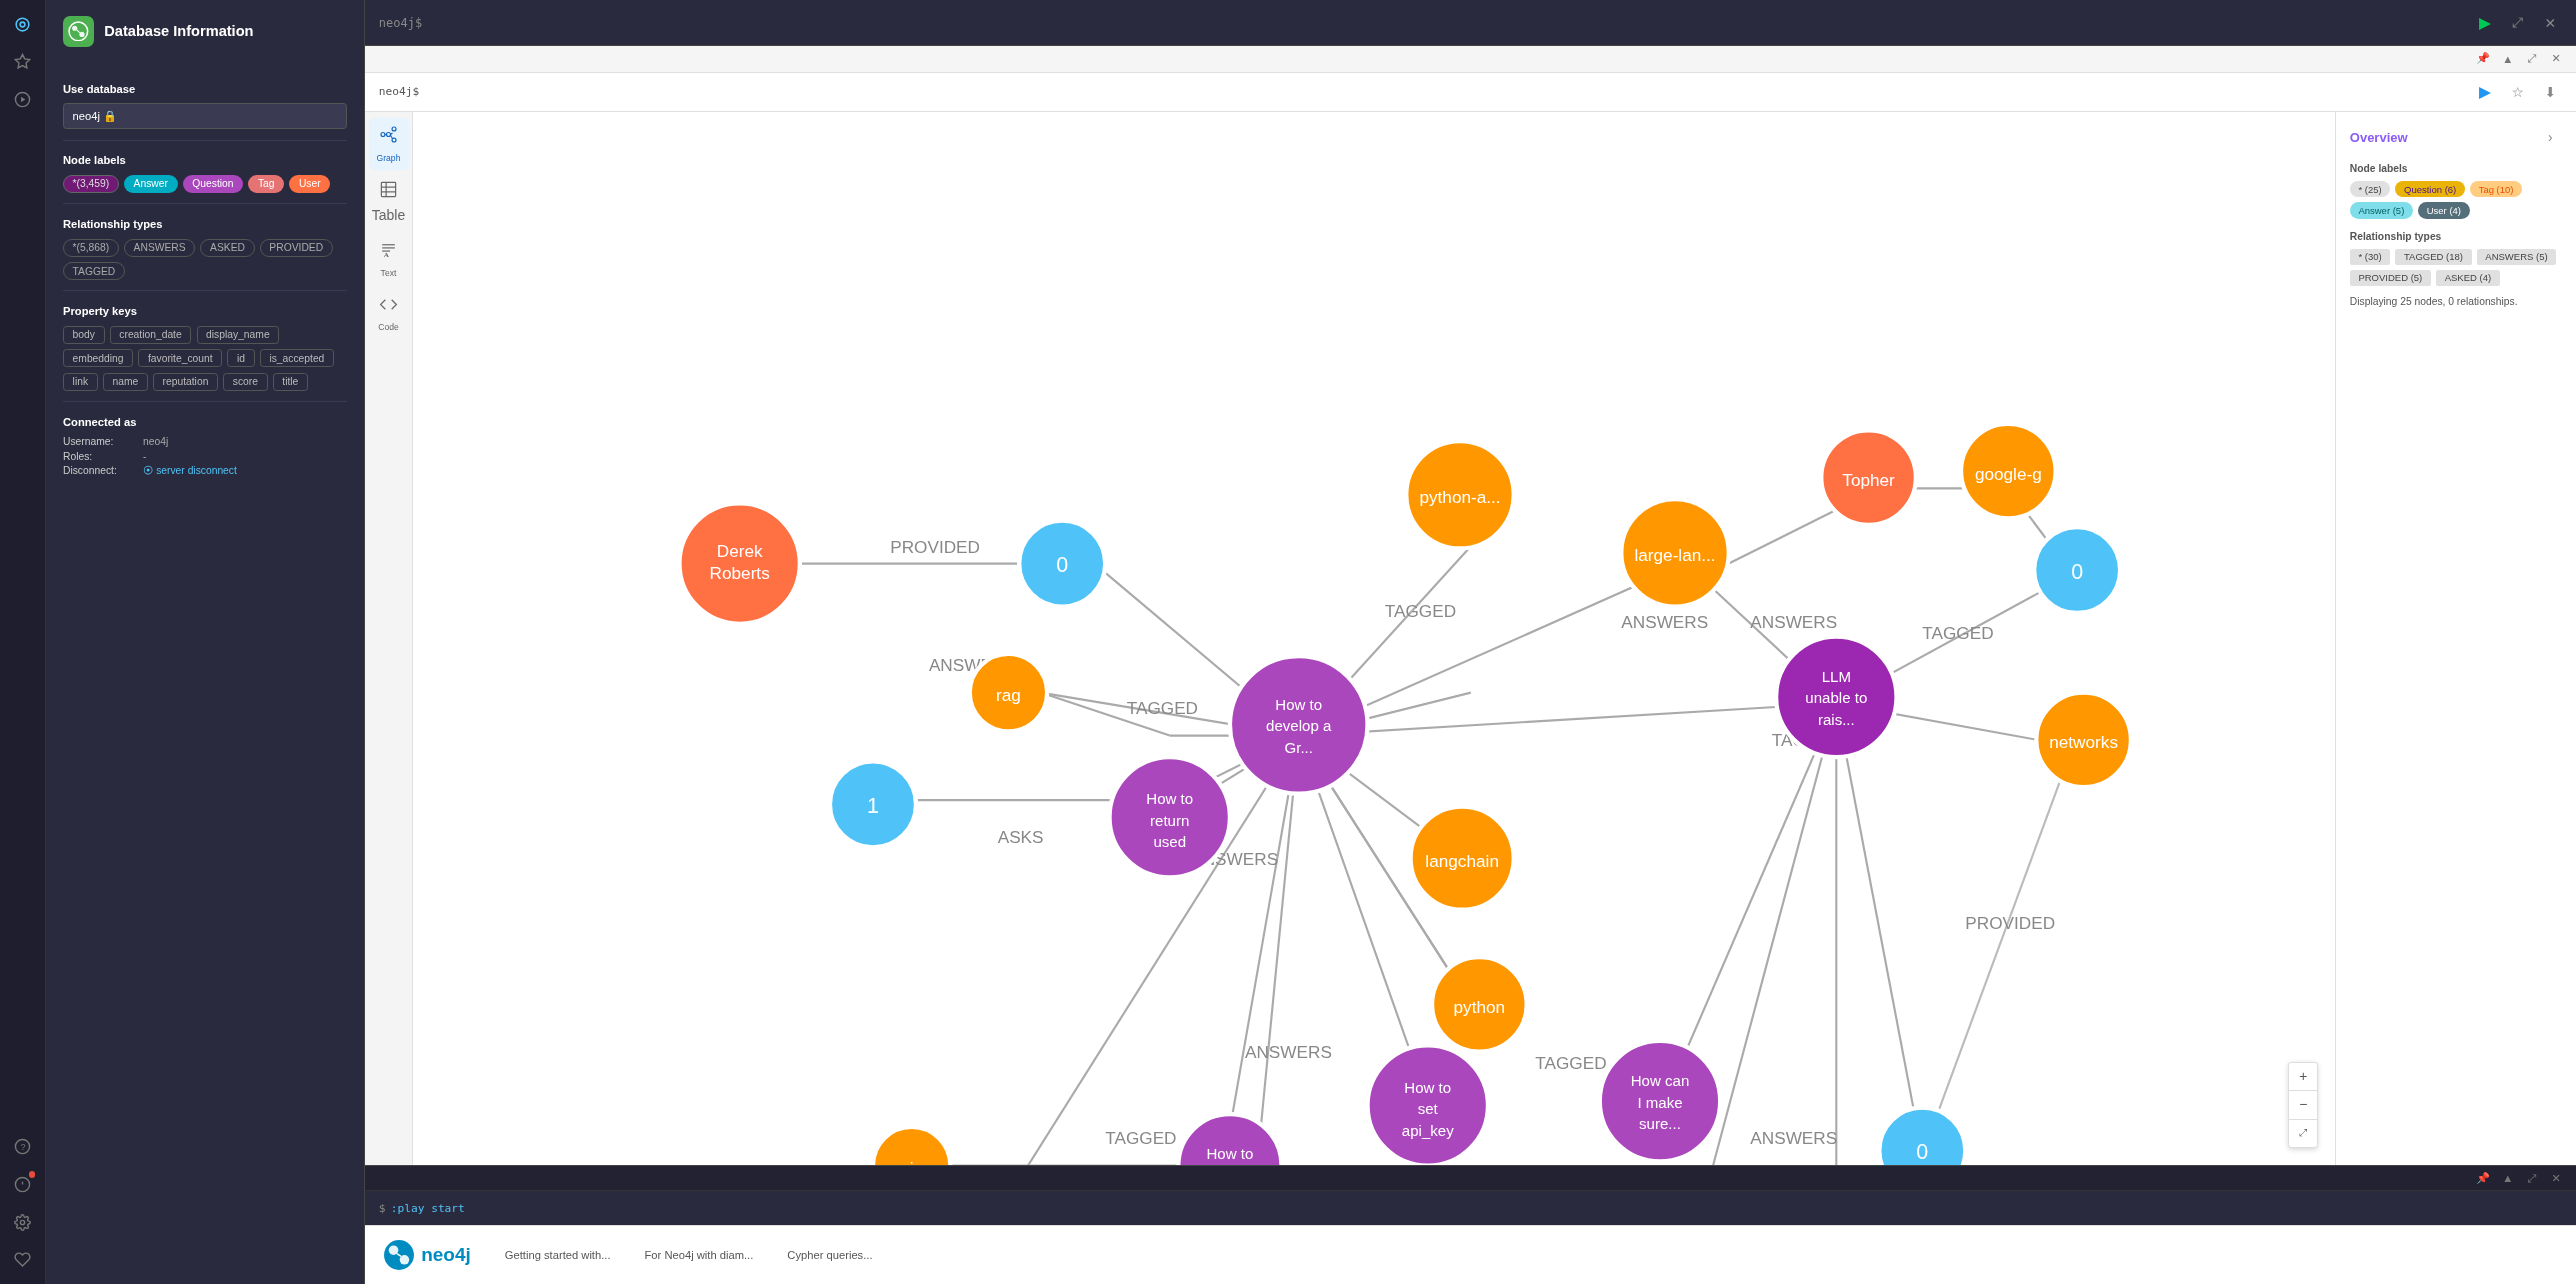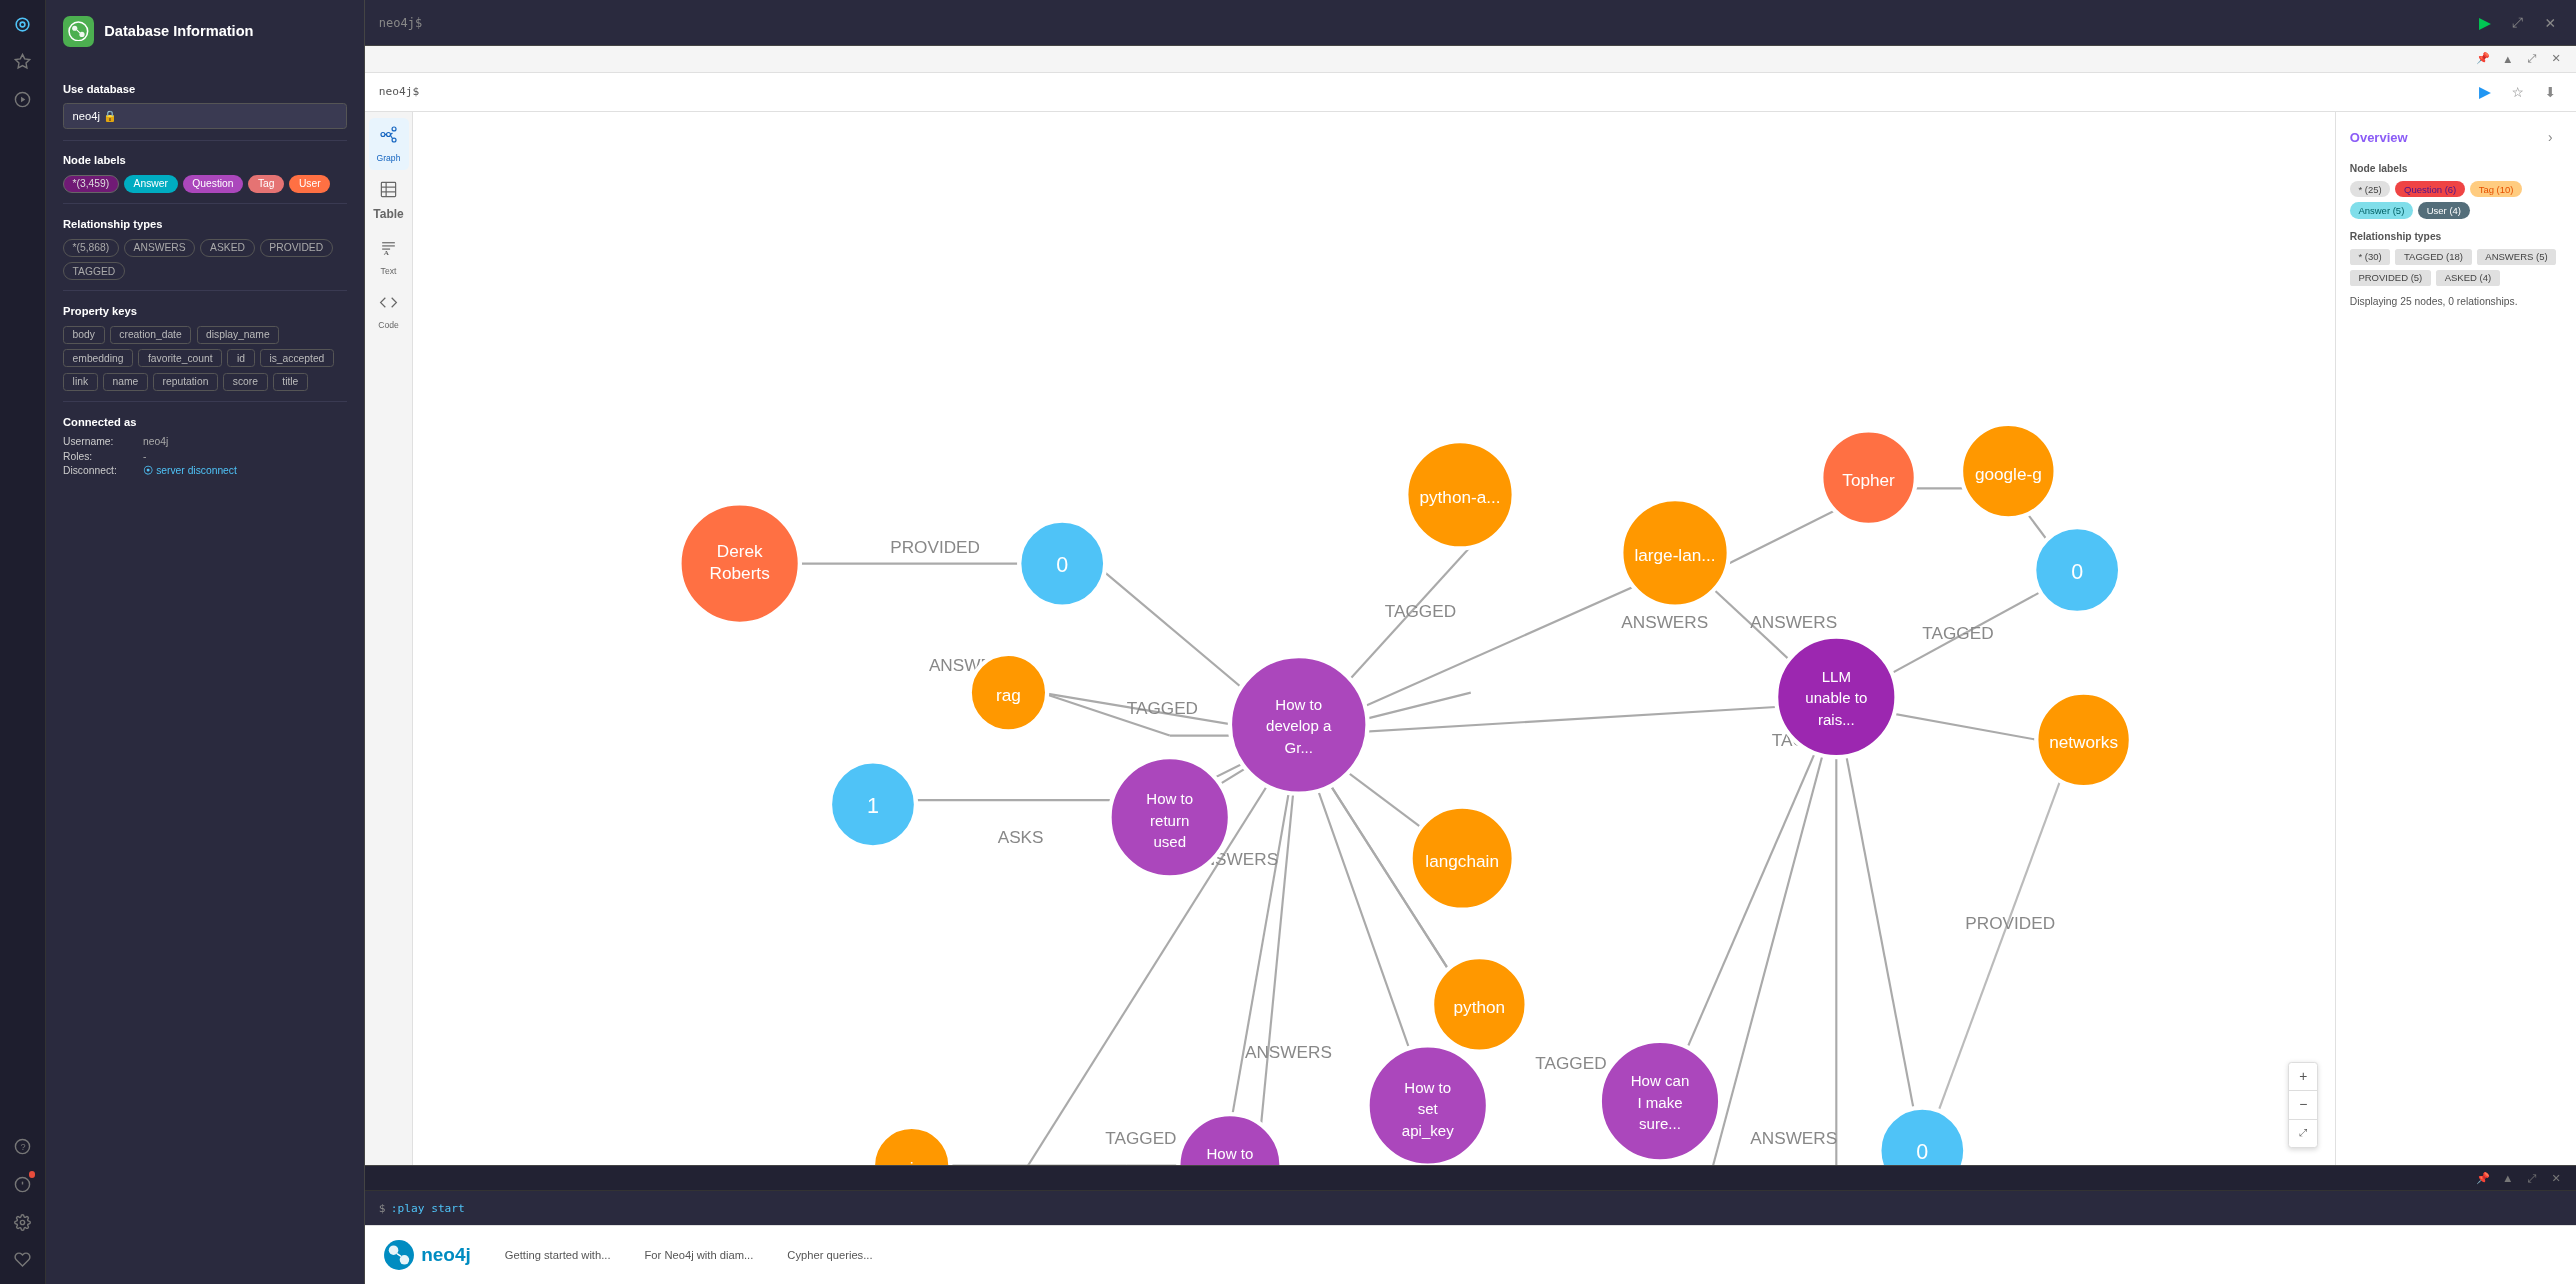--- a/index.html
+++ b/index.html
@@ -216,21 +216,21 @@
       margin-bottom: 6.9px;
     }
     .ov-tag {
       padding: 2.6px 8.6px;
       border-radius: 10.3px;
       font-size: 9.5px;
       font-weight: 500;
       cursor: pointer;
     }
     .ov-tag-gray { background: #e0e0e0; color: #444; }
-    .ov-tag-purple { background: #ef4444; color: #4a148c; }
+    .ov-tag-purple { background: #eab308; color: #4a148c; }
     .ov-tag-orange { background: #ffcc80; color: #e65100; }
     .ov-tag-teal { background: #80deea; color: #006064; }
     .ov-tag-dark { background: #546e7a; color: #fff; }
     .ov-rel-tag {
       padding: 2.6px 8.6px;
       border-radius: 2.6px;
       font-size: 9.5px;
       font-weight: 500;
       background: #e0e0e0;
       color: #444;
@@ -536,21 +536,21 @@
           </div>
           <div class="view-tab">
             <span class="view-tab-icon">
               <svg width="19" height="19" viewBox="0 0 24 24" fill="none" stroke="#666" stroke-width="1.5">
                   <rect x="3" y="3" width="18" height="18" rx="1"></rect>
                   <line x1="3" y1="9" x2="21" y2="9"></line>
                   <line x1="3" y1="15" x2="21" y2="15"></line>
                   <line x1="9" y1="3" x2="9" y2="21"></line>
                 </svg>
             </span>
-            <span style="font-size:12px;color:#666;font-weight:bold;">Table</span>
+            <span style="font-size:14px;color:#666;">Table</span>
           </div>
           <div class="view-tab">
             <span class="view-tab-icon">
               <svg width="19" height="19" viewBox="0 0 24 24" fill="none" stroke="#666" stroke-width="1.5" style="font-size:20px">
                   <line x1="4" y1="6" x2="20" y2="6"></line>
                   <line x1="4" y1="10" x2="20" y2="10"></line>
                   <line x1="4" y1="14" x2="14" y2="14"></line>
                   <text x="6" y="21" font-size="9" fill="#666" stroke="none" font-family="serif" font-weight="bold">A</text>
                 </svg>
             </span>

